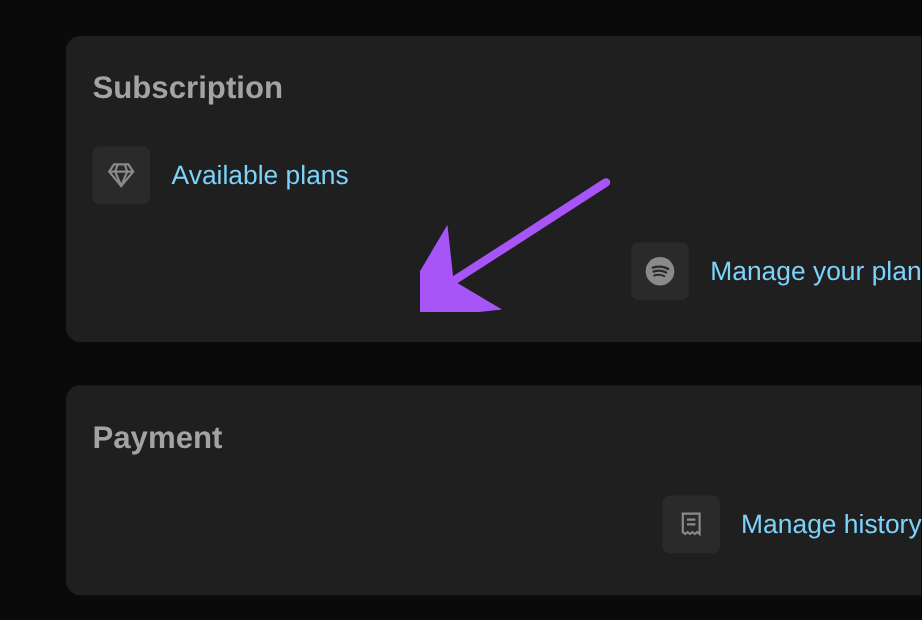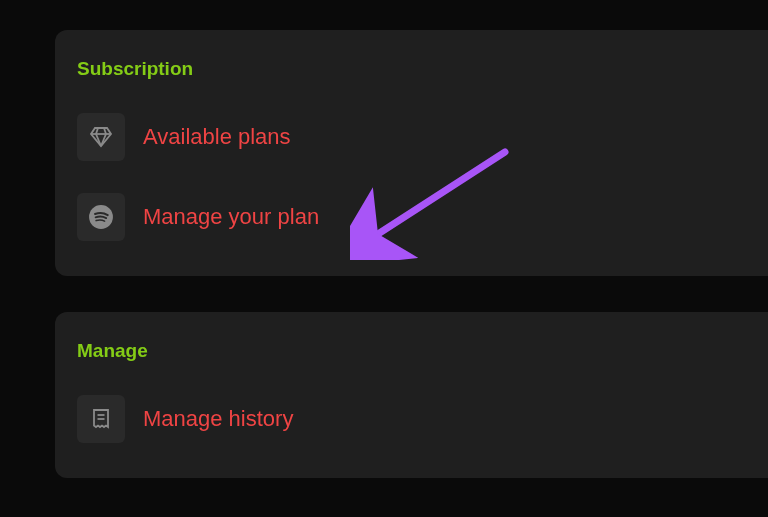--- a/index.html
+++ b/index.html
@@ -17,48 +17,49 @@
       position: relative;
     }
     .panel {
       background-color: #1f1f1f;
       border-radius: 12px 0 0 12px;
       padding: 28px 0 28px 22px;
       margin-bottom: 36px;
       width: 100%;
     }
     .panel-title {
-      color: #84cc16;
-      font-size: 19px;
+      color: #a3a3a3;
+      font-size: 26px;
       font-weight: 700;
       margin-bottom: 26px;
     }
     .menu-item {
       display: flex;
       align-items: center;
       gap: 18px;
       padding: 7px 0;
       margin-bottom: 18px;
       cursor: pointer;
     }
     .menu-item:last-child {
       margin-bottom: 0;
+      justify-content: flex-end;
     }
     .icon-box {
       width: 48px;
       height: 48px;
       background-color: #2a2a2a;
       border-radius: 6px;
       display: flex;
       align-items: center;
       justify-content: center;
       flex-shrink: 0;
     }
     .menu-label {
-      color: #ef4444;
+      color: #7dd3fc;
       font-size: 22px;
       font-weight: 500;
     }
     .arrow-overlay {
       position: absolute;
       pointer-events: none;
     }
   </style>
 </head>
 <body>
@@ -85,21 +86,21 @@
         <path d="M6.5 9.2 C10 8 15 8.3 18.2 10.2" stroke="#2a2a2a" stroke-width="1.9" stroke-linecap="round" fill="none"></path>
         <path d="M7 12.3 C10 11.3 14 11.5 16.8 13" stroke="#2a2a2a" stroke-width="1.7" stroke-linecap="round" fill="none"></path>
         <path d="M7.5 15.3 C10 14.5 13 14.6 15.3 15.8" stroke="#2a2a2a" stroke-width="1.5" stroke-linecap="round" fill="none"></path>
       </svg>
     </div>
     <span class="menu-label">Manage your plan</span>
   </div>
 </div>
 
 <div class="panel">
-  <h2 class="panel-title">Manage</h2>
+  <h2 class="panel-title">Payment</h2>
 
   <div class="menu-item">
     <div class="icon-box">
       <svg width="24" height="24" viewBox="0 0 24 24" fill="none" stroke="#8a8a8a" stroke-width="1.8">
         <path d="M5 3 L19 3 L19 20 L17 18.5 L15 20 L13 18.5 L11 20 L9 18.5 L7 20 L5 18.5 Z"></path>
         <line x1="8.5" y1="8" x2="15.5" y2="8"></line>
         <line x1="8.5" y1="12" x2="15.5" y2="12"></line>
       </svg>
     </div>
     <span class="menu-label">Manage history</span>

